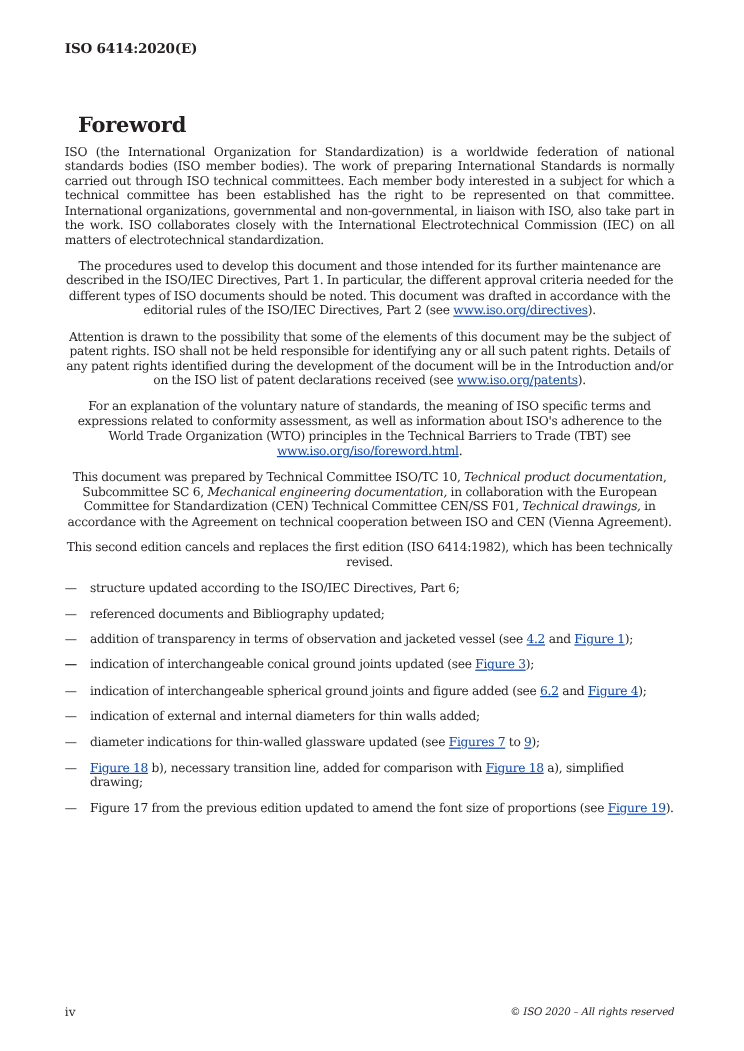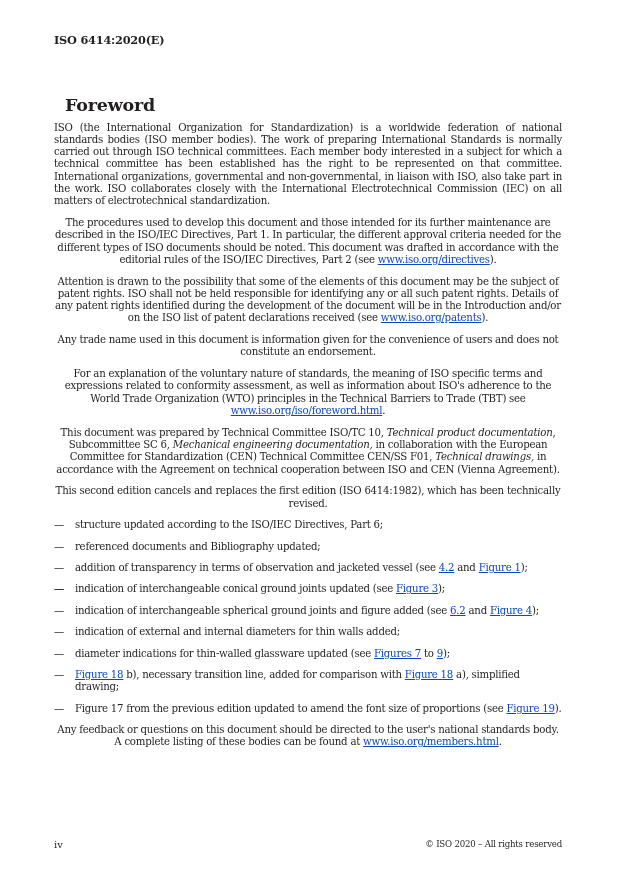--- a/index.html
+++ b/index.html
@@ -14,37 +14,36 @@
           line-height: 12.3px; letter-spacing: -0.25px; }
   .body p { margin: 0 0 9.4px 0; text-align: justify; }
   .body p.last-line-left { text-align: center; }
   a.link { color: #0d47c0; text-decoration: underline; }
   em { font-style: italic; }
   ul.changes { list-style: none; margin: 0; padding: 0; }
   ul.changes li { position: relative; padding-left: 21px; margin: 0 0 9.1px 0; line-height: 12.3px; }
   ul.changes li .dash { position: absolute; left: 0; top: 0; }
   .feedback { margin-top: 0; }
   .footer-left { position: absolute; left: 38px; top: 839px; font-size: 10px; }
-  .footer-right { position: absolute; right: 74px; top: 839px; font-size: 8.6px; letter-spacing: -0.2px; }
+  .footer-right { position: absolute; right: 74px; top: 839px; font-size: 8.6px; letter-spacing: -0.2px; font-style: italic; }
 </style>
 </head>
 <body>
 
 <div class="page">
   <div class="header">ISO 6414:2020(E)</div>
   <h1 class="title">Foreword</h1>
 
   <div class="body">
     <p>ISO (the International Organization for Standardization) is a worldwide federation of national standards bodies (ISO member bodies). The work of preparing International Standards is normally carried out through ISO technical committees. Each member body interested in a subject for which a technical committee has been established has the right to be represented on that committee. International organizations, governmental and non-governmental, in liaison with ISO, also take part in the work. ISO collaborates closely with the International Electrotechnical Commission (IEC) on all matters of electrotechnical standardization.</p>
 
     <p class="last-line-left"><span>The procedures used to develop this document and those intended for its further maintenance are described in the ISO/IEC Directives, Part 1. In particular, the different approval criteria needed for the different types of ISO documents should be noted. This document was drafted in accordance with the editorial rules of the ISO/IEC Directives, Part 2 (see </span><a class="link">www.iso.org/directives</a><span>).</span></p>
 
     <p class="last-line-left"><span>Attention is drawn to the possibility that some of the elements of this document may be the subject of patent rights. ISO shall not be held responsible for identifying any or all such patent rights. Details of any patent rights identified during the development of the document will be in the Introduction and/or on the ISO list of patent declarations received (see </span><a class="link">www.iso.org/patents</a><span>).</span></p>
 
-    <p class="last-line-left">Any trade name used in this document is information given for the convenience of users and does not constitute an endorsement.</p>
 
     <p class="last-line-left"><span>For an explanation of the voluntary nature of standards, the meaning of ISO specific terms and expressions related to conformity assessment, as well as information about ISO's adherence to the World Trade Organization (WTO) principles in the Technical Barriers to Trade (TBT) see </span><a class="link">www.iso.org/iso/foreword.html</a><span>.</span></p>
 
     <p class="last-line-left"><span>This document was prepared by Technical Committee ISO/TC 10, </span><em>Technical product documentation</em><span>, Subcommittee SC 6, </span><em>Mechanical engineering documentation,</em><span> in collaboration with the European Committee for Standardization (CEN) Technical Committee CEN/SS F01, </span><em>Technical drawings,</em><span> in accordance with the Agreement on technical cooperation between ISO and CEN (Vienna Agreement).</span></p>
 
     <p class="last-line-left">This second edition cancels and replaces the first edition (ISO 6414:1982), which has been technically revised.</p>
 
 
     <ul class="changes">
       <li><span class="dash">—</span><span>structure updated according to the ISO/IEC Directives, Part 6;</span></li>
@@ -52,18 +51,17 @@
       <li><span class="dash">—</span><span>addition of transparency in terms of observation and jacketed vessel (see </span><a class="link">4.2</a><span> and </span><a class="link">Figure 1</a><span>);</span></li>
       <li><span class="dash">—</span></li>
       <li><span class="dash">—</span><span>indication of interchangeable conical ground joints updated (see </span><a class="link">Figure 3</a><span>);</span></li>
       <li><span class="dash">—</span><span>indication of interchangeable spherical ground joints and figure added (see </span><a class="link">6.2</a><span> and </span><a class="link">Figure 4</a><span>);</span></li>
       <li><span class="dash">—</span><span>indication of external and internal diameters for thin walls added;</span></li>
       <li><span class="dash">—</span><span>diameter indications for thin-walled glassware updated (see </span><a class="link">Figures 7</a><span> to </span><a class="link">9</a><span>);</span></li>
       <li><span class="dash">—</span><a class="link">Figure 18</a><span> b), necessary transition line, added for comparison with </span><a class="link">Figure 18</a><span> a), simplified drawing;</span></li>
       <li><span class="dash">—</span><span>Figure 17 from the previous edition updated to amend the font size of proportions (see </span><a class="link">Figure 19</a><span>).</span></li>
     </ul>
 
-    <p class="last-line-left feedback"><span>Any feedback or questions on this document should be directed to the user's national standards body. A complete listing of these bodies can be found at </span><a class="link">www.iso.org/members.html</a><span>.</span></p>
   </div>
 
   <div class="footer-left">iv</div>
   <div class="footer-right">© ISO 2020 – All rights reserved</div>
 </div>
 
 </body></html>

